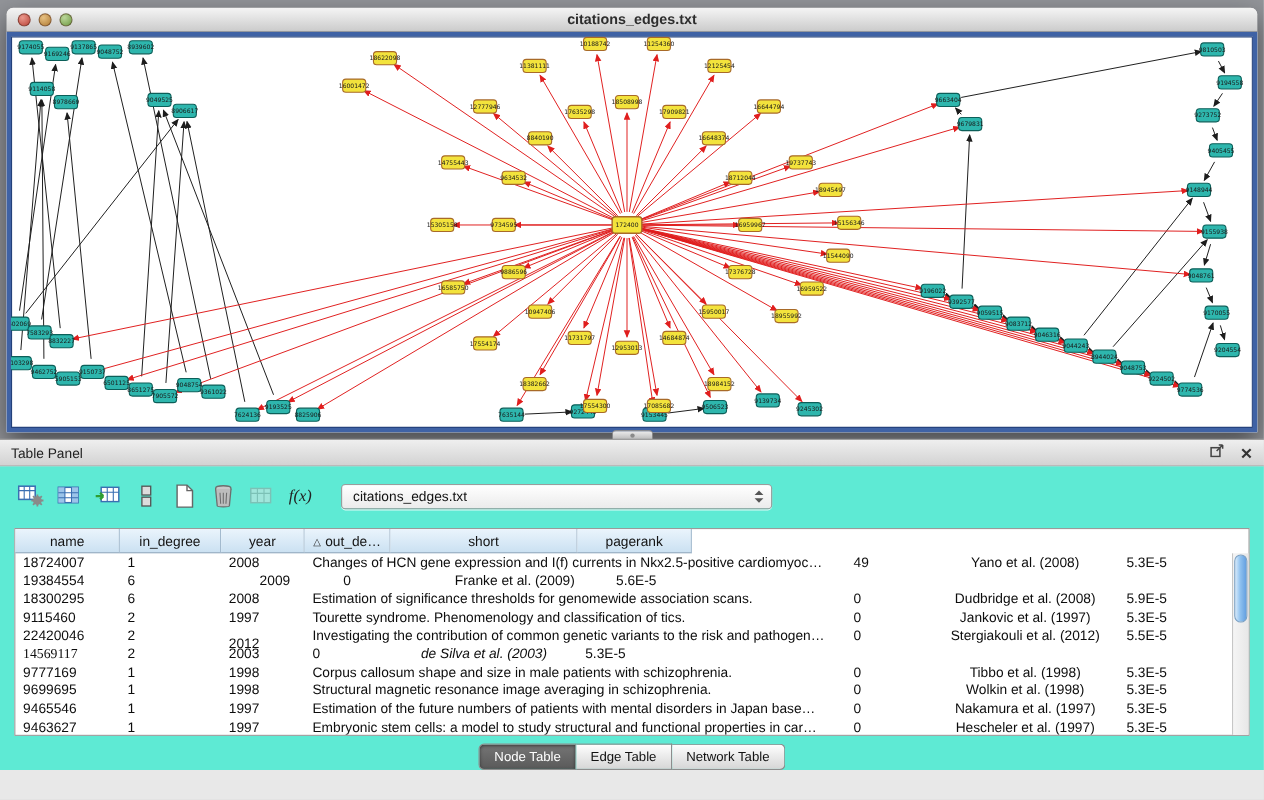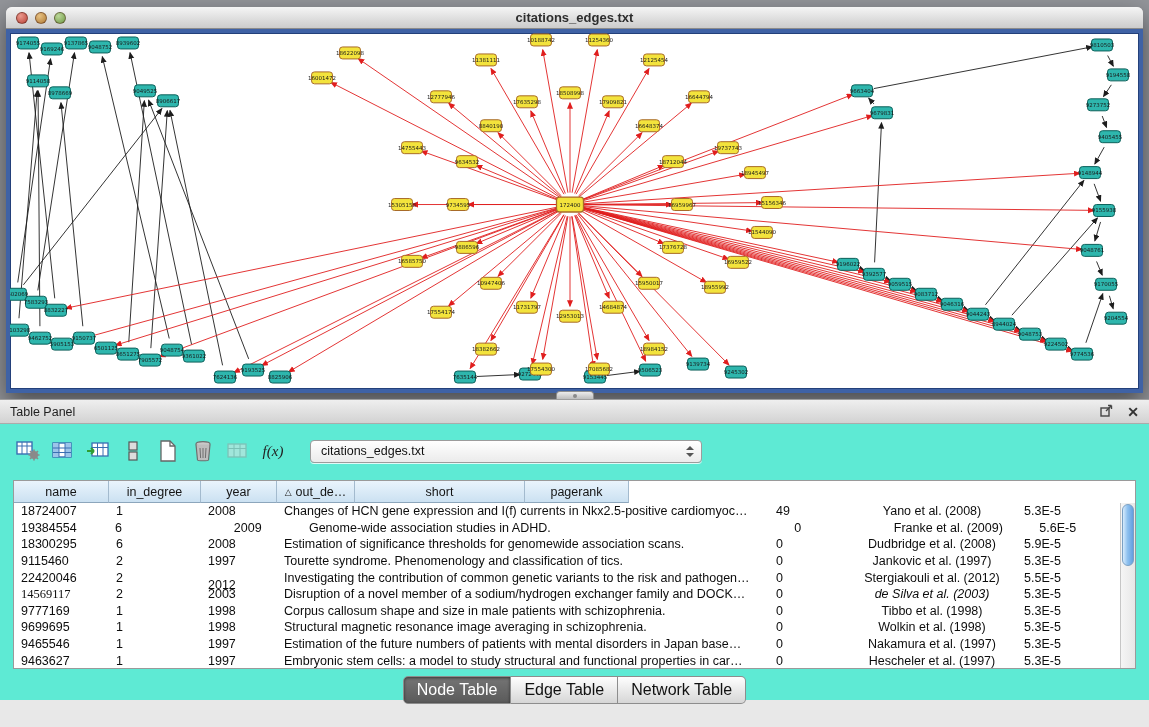--- a/index.html
+++ b/index.html
@@ -65,21 +65,21 @@
   .tr { display:flex; height:16.6px; align-items:center; }
   .td { padding:0 7px; font-size:12.5px; color:#0d0d0d; white-space:nowrap; overflow:hidden; }
   .td.center { text-align:center; }
   .vscroll { position:absolute; top:22px; right:0; bottom:0; width:15px;
              border-left:1px solid #c6c6c6; background:linear-gradient(90deg,#f5f5f5,#e7e7e7); }
   .vthumb { position:absolute; top:1px; left:1px; width:12px; height:62px; border-radius:7px;
             background:linear-gradient(90deg,#d7ebfc,#8fc1ef 45%,#639fe0); border:1px solid #7aa0c4; }
 
   
   .tabs { position:absolute; top:252px; left:0; width:100%; display:flex; justify-content:center; }
-  .tab { font-size:16px; padding:4px 13px; border:1px solid #8d8d8d; border-left:none;
+  .tab { font-size:12px; padding:4px 13px; border:1px solid #8d8d8d; border-left:none;
          background:linear-gradient(#fefefe,#d6d6d6); color:#111; }
   .tab:first-child { border-left:1px solid #8d8d8d; border-radius:5px 0 0 5px; }
   .tab:last-child { border-radius:0 5px 5px 0; }
   .tab.active { background:linear-gradient(#757575,#5a5a5a); color:#fff;
                 box-shadow:inset 0 1px 3px rgba(0,0,0,.55); }
 
   
   .statusbar { position:absolute; top:700px; left:0; width:100%; height:27px;
                background:linear-gradient(#dddddd,#c5c5c5); border-top:1px solid #9b9b9b;
                display:flex; align-items:center; justify-content:flex-end; gap:7px;
@@ -689,21 +689,20 @@
             <div class="td" style="width: 76px;">2008</div>
             <div class="td" style="width: 492px;">Changes of HCN gene expression and I(f) currents in Nkx2.5-positive cardiomyoc…</div>
             <div class="td" style="width: 78px;">49</div>
             <div class="td center" style="width: 170px;">Yano et al. (2008)</div>
             <div class="td" style="width: 104px;">5.3E-5</div>
           </div>
           <div class="tr">
             <div class="td" style="width: 95px;">19384554</div>
             <div class="td" style="width: 92px;">6</div>
             <div class="td" style="width: 76px; margin-left: 28px;">2009</div>
-            <div class="td" style="width: 492px;">Genome-wide association studies in ADHD.</div>
             <div class="td" style="width: 78px;">0</div>
             <div class="td center" style="width: 170px;">Franke et al. (2009)</div>
             <div class="td" style="width: 104px;">5.6E-5</div>
           </div>
           <div class="tr">
             <div class="td" style="width: 95px;">18300295</div>
             <div class="td" style="width: 92px;">6</div>
             <div class="td" style="width: 76px;">2008</div>
             <div class="td" style="width: 492px;">Estimation of significance thresholds for genomewide association scans.</div>
             <div class="td" style="width: 78px;">0</div>
@@ -725,21 +724,20 @@
             <div class="td" style="width: 76px; margin-top: 15px;">2012</div>
             <div class="td" style="width: 492px;">Investigating the contribution of common genetic variants to the risk and pathogen…</div>
             <div class="td" style="width: 78px;">0</div>
             <div class="td center" style="width: 170px;">Stergiakouli et al. (2012)</div>
             <div class="td" style="width: 104px;">5.5E-5</div>
           </div>
           <div class="tr">
             <div class="td" style="width: 95px; font-family: Liberation Serif, serif;">14569117</div>
             <div class="td" style="width: 92px;">2</div>
             <div class="td" style="width: 76px;">2003</div>
-            <div class="td" style="width: 492px;">Disruption of a novel member of a sodium/hydrogen exchanger family and DOCK…</div>
             <div class="td" style="width: 78px;">0</div>
             <div class="td center" style="width: 170px; font-style: italic;">de Silva et al. (2003)</div>
             <div class="td" style="width: 104px;">5.3E-5</div>
           </div>
           <div class="tr">
             <div class="td" style="width: 95px;">9777169</div>
             <div class="td" style="width: 92px;">1</div>
             <div class="td" style="width: 76px;">1998</div>
             <div class="td" style="width: 492px;">Corpus callosum shape and size in male patients with schizophrenia.</div>
             <div class="td" style="width: 78px;">0</div>

